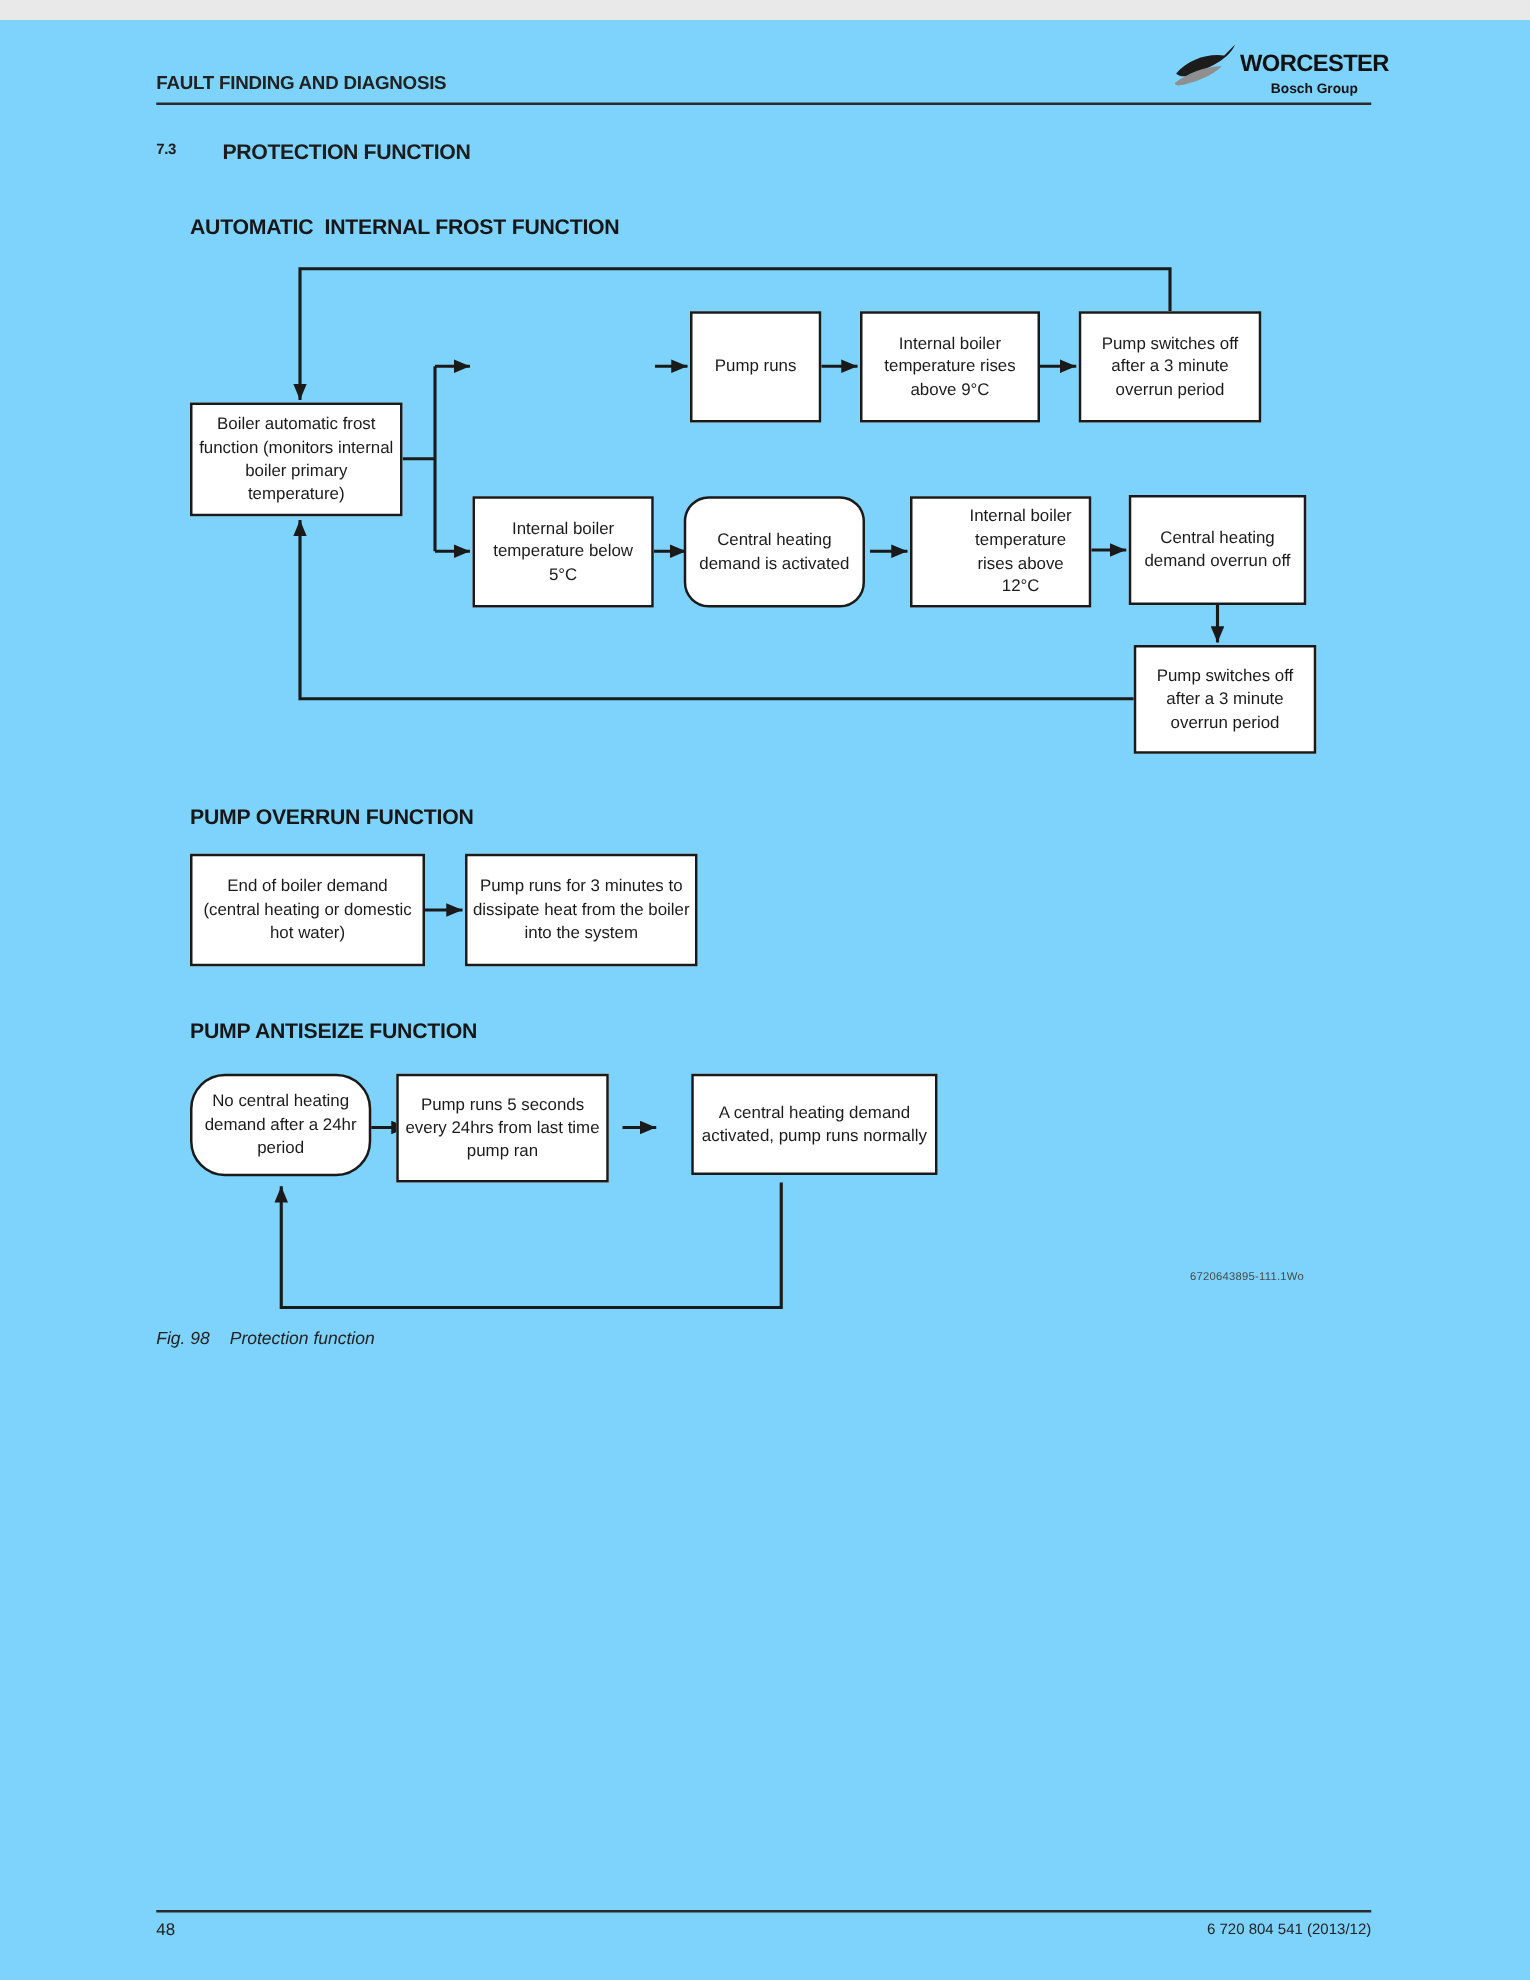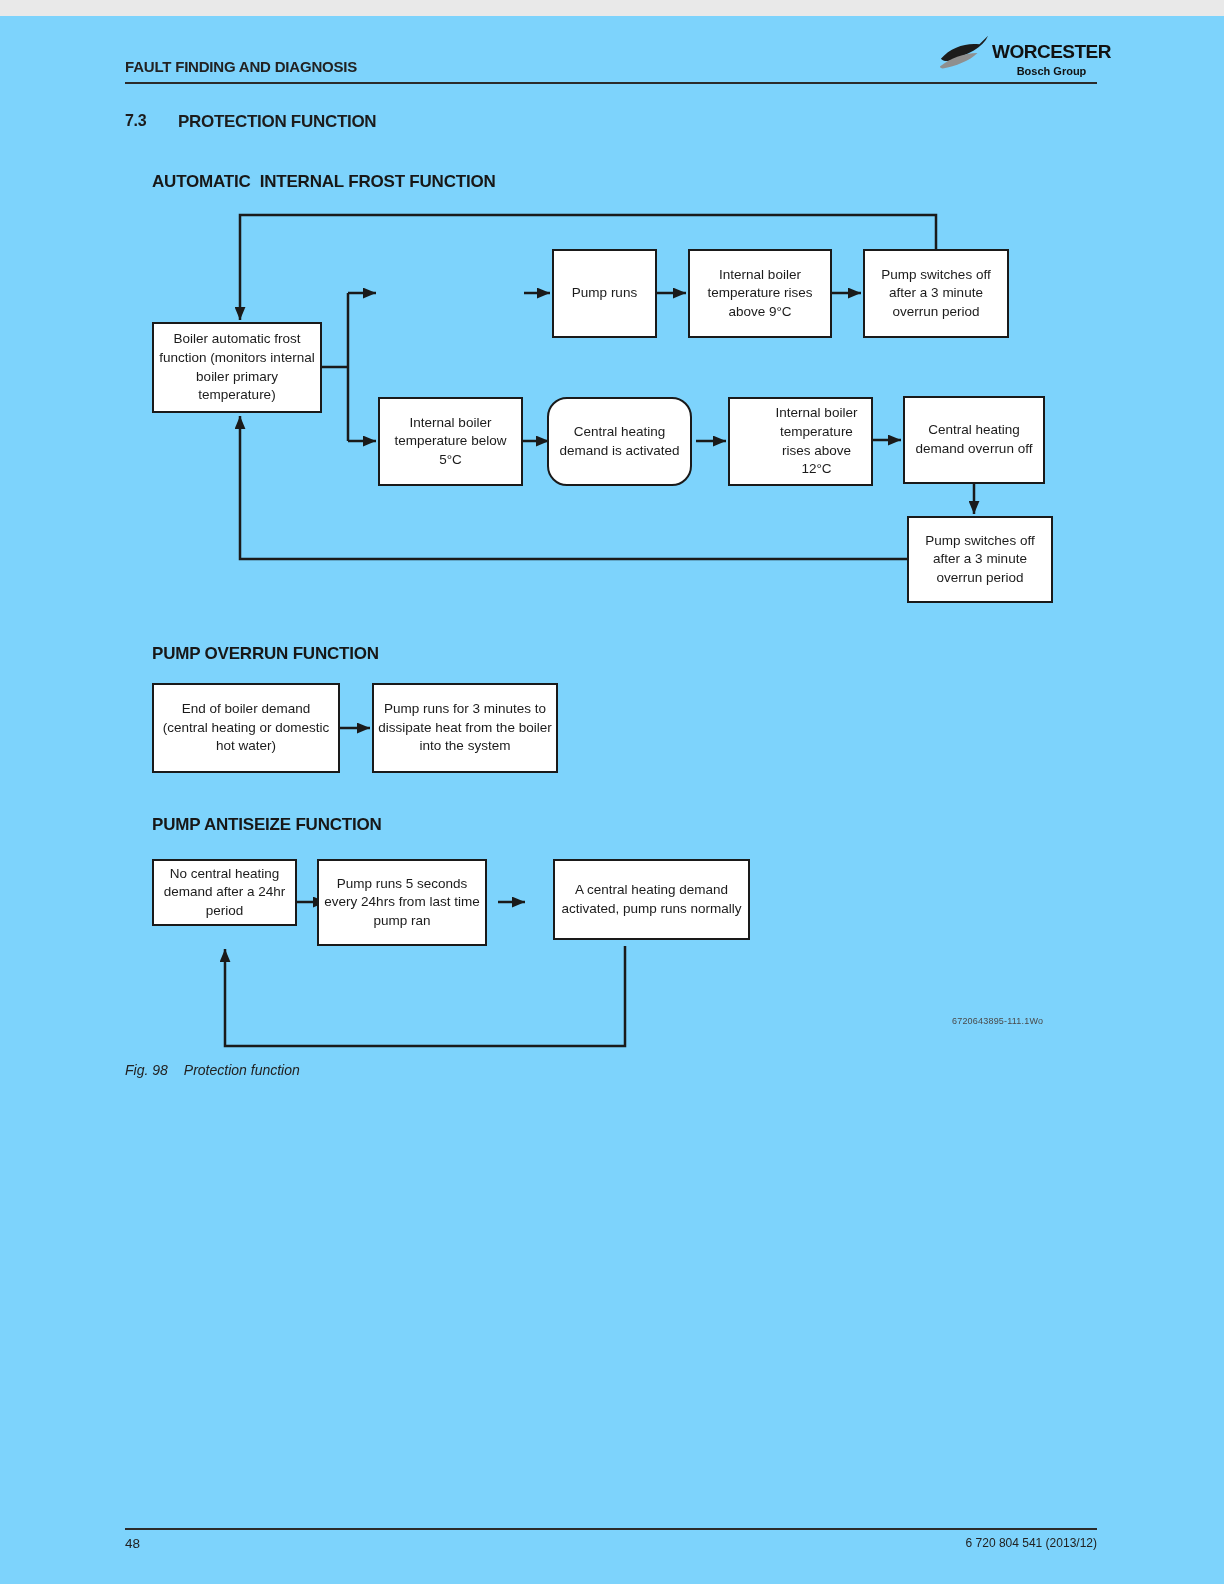--- a/index.html
+++ b/index.html
@@ -19,21 +19,21 @@
     font-size:15px;font-weight:bold;letter-spacing:-0.2px;
     color:#222;
   }
   .hdr-rule{left:125px;top:66px;width:972px;height:2px;background:#2b2b2b;}
   .logo{left:938px;top:16px;width:162px;height:48px;display:flex;align-items:flex-start;}
   .logo-swoosh{width:52px;height:38px;flex:0 0 auto;margin-top:2px;}
   .logo-text{display:flex;flex-direction:column;align-items:center;margin-left:2px;}
   .logo-brand{font-size:19px;font-weight:bold;letter-spacing:-0.5px;color:#111;line-height:1.1;margin-top:10px;}
   .logo-group{font-size:11px;font-weight:bold;color:#111;margin-top:2px;}
   
-  .sec-num{left:125px;top:96px;font-size:16px;font-weight:bold;letter-spacing:-0.3px;}
+  .sec-num{left:125px;top:96px;font-size:12px;font-weight:bold;letter-spacing:-0.3px;}
   .sec-title{left:178px;top:96px;font-size:17px;font-weight:bold;letter-spacing:-0.3px;}
   
   .sub-heading{
     font-size:17px;font-weight:bold;letter-spacing:-0.2px;color:#171717;
     white-space:pre;
   }
   
   .fbox{
     position:absolute;
     border:2.5px solid #1a1a1a;
@@ -120,21 +120,21 @@
   <div class="fbox" style="left:863px;top:233px;width:146px;height:89px;">Pump switches off after a 3 minute overrun period</div>
   <div class="fbox" style="left:378px;top:381px;width:145px;height:89px;">Internal boiler temperature below 5°C</div>
   <div class="fbox" style="left:547px;top:381px;width:145px;height:89px;border-radius:20px;">Central heating demand is activated</div>
   <div class="fbox" style="left:728px;top:381px;width:145px;height:89px;padding-left:36px;">Internal boiler temperature rises above 12°C</div>
   <div class="fbox" style="left:903px;top:380px;width:142px;height:88px;">Central heating demand overrun off</div>
   <div class="fbox" style="left:907px;top:500px;width:146px;height:87px;">Pump switches off after a 3 minute overrun period</div>
 
   <div class="fbox" style="left:152px;top:667px;width:188px;height:90px;">End of boiler demand (central heating or domestic hot water)</div>
   <div class="fbox" style="left:372px;top:667px;width:186px;height:90px;">Pump runs for 3 minutes to dissipate heat from the boiler into the system</div>
 
-  <div class="fbox" style="left:152px;top:843px;width:145px;height:67px;">No central heating demand after a 24hr period</div>
+  <div class="fbox" style="left:152px;top:843px;width:145px;height:82px;border-radius:28px;">No central heating demand after a 24hr period</div>
   <div class="fbox" style="left:317px;top:843px;width:170px;height:87px;">Pump runs 5 seconds every 24hrs from last time pump ran</div>
   <div class="fbox" style="left:553px;top:843px;width:197px;height:81px;">A central heating demand activated, pump runs normally</div>
 
   <div class="abs fig-code">6720643895-111.1Wo</div>
   <div class="abs fig-caption">
     <span class="cap-label">Fig. 98</span><span>Protection function</span>
   </div>
 
   <div class="abs ftr-rule"></div>
   <div class="abs ftr-page">48</div>

